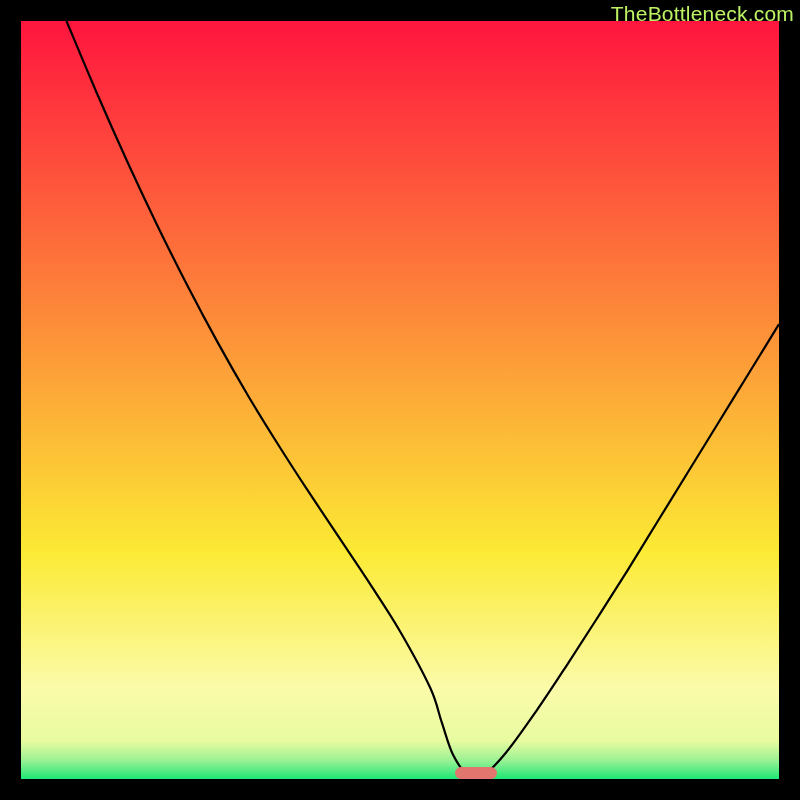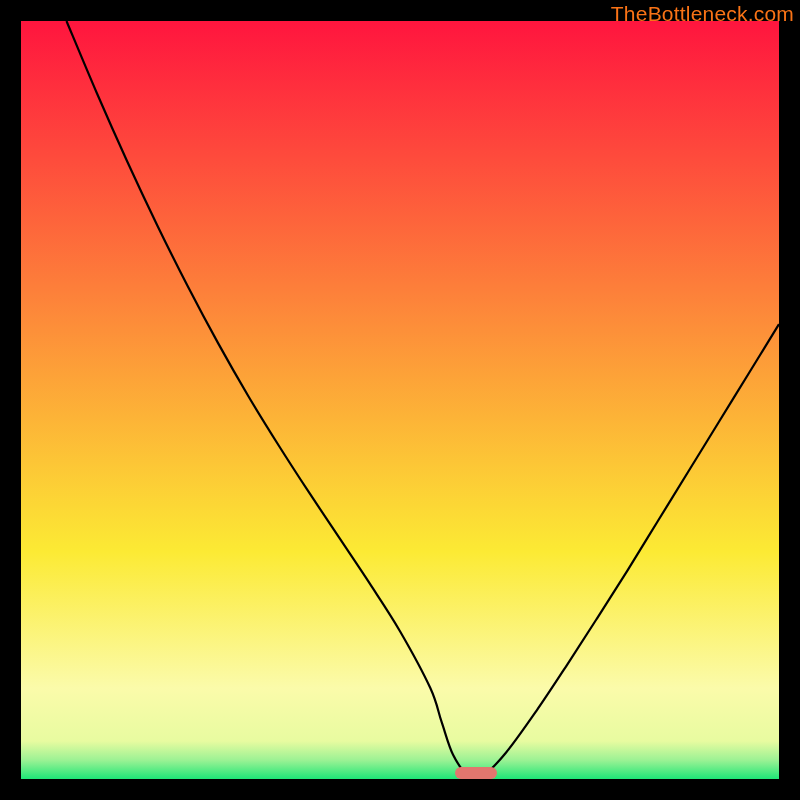--- a/index.html
+++ b/index.html
@@ -31,21 +31,21 @@
     left: 0;
     top: 0;
     width: 100%;
     height: 100%;
     overflow: visible;
   }
   .watermark {
     position: absolute;
     top: 2px;
     right: 6px;
-    color: #f97316;
+    color: #bef264;
     font-size: 21px;
     font-weight: 400;
     letter-spacing: 0.2px;
     user-select: none;
     margin-left: 27px;
   }
   .marker {
     position: absolute;
     background: #e2766e;
     border-radius: 8px;

